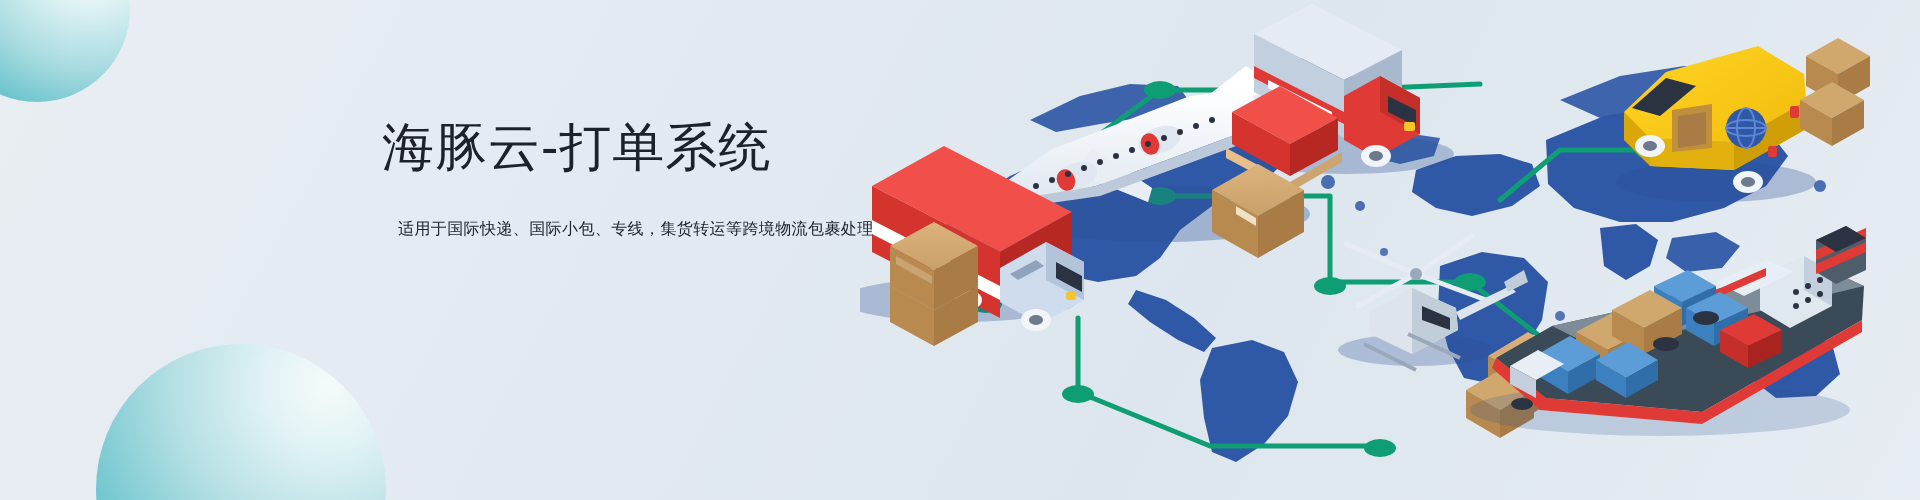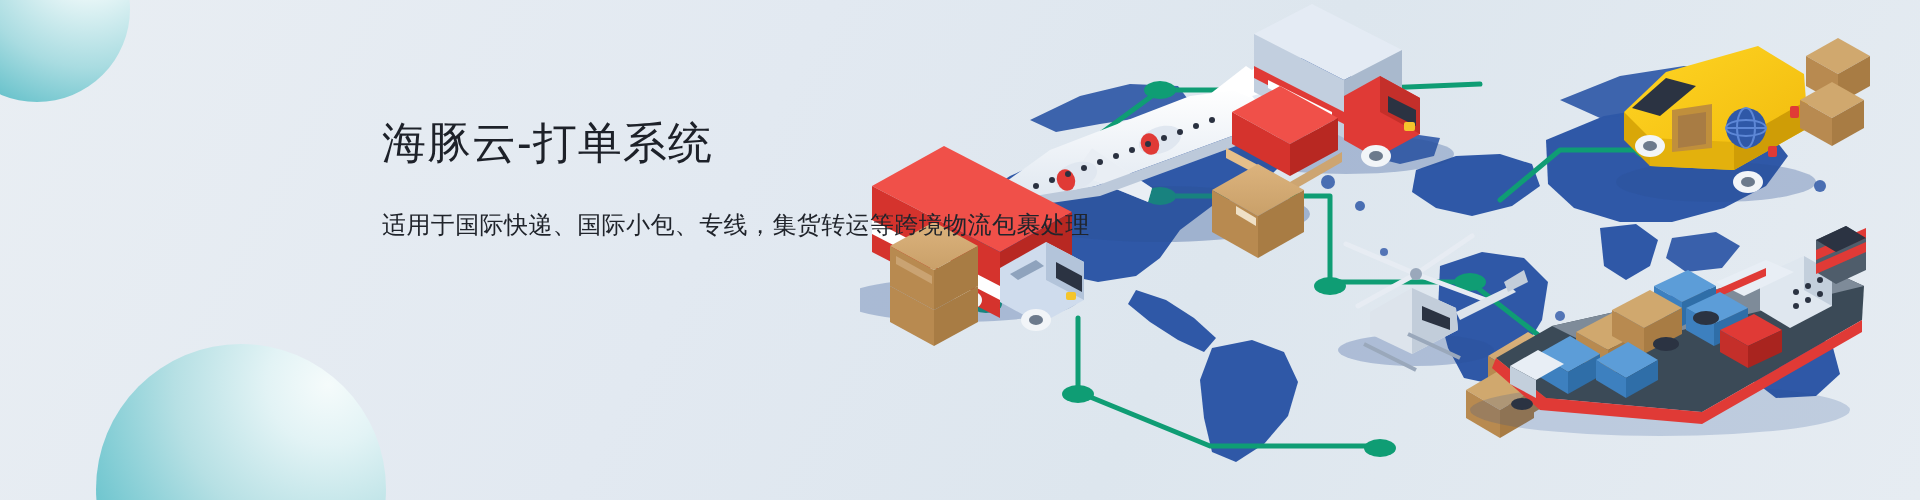--- a/index.html
+++ b/index.html
@@ -43,36 +43,35 @@
   
   .copy {
     position: absolute;
     left: 382px;
     top: 118px;
     width: 760px;
     z-index: 6;
   }
   .title {
     margin: 0;
-    font-size: 44px;
+    font-size: 52px;
     line-height: 1.15;
     font-weight: 400;
     letter-spacing: 1px;
     color: #1d2129;
     white-space: nowrap;
   }
   .subtitle {
-    margin: 40px 0 0 0;
-    font-size: 24px;
+    margin: 40px 0 0 16px;
+    font-size: 16px;
     line-height: 1.4;
     font-weight: 400;
     letter-spacing: 0.4px;
     color: #20242b;
     white-space: nowrap;
-    font-family: Liberation Serif, serif;
   }
 
   
   .illustration {
     position: absolute;
     right: 0;
     top: 0;
     width: 1060px;
     height: 500px;
     z-index: 4;

